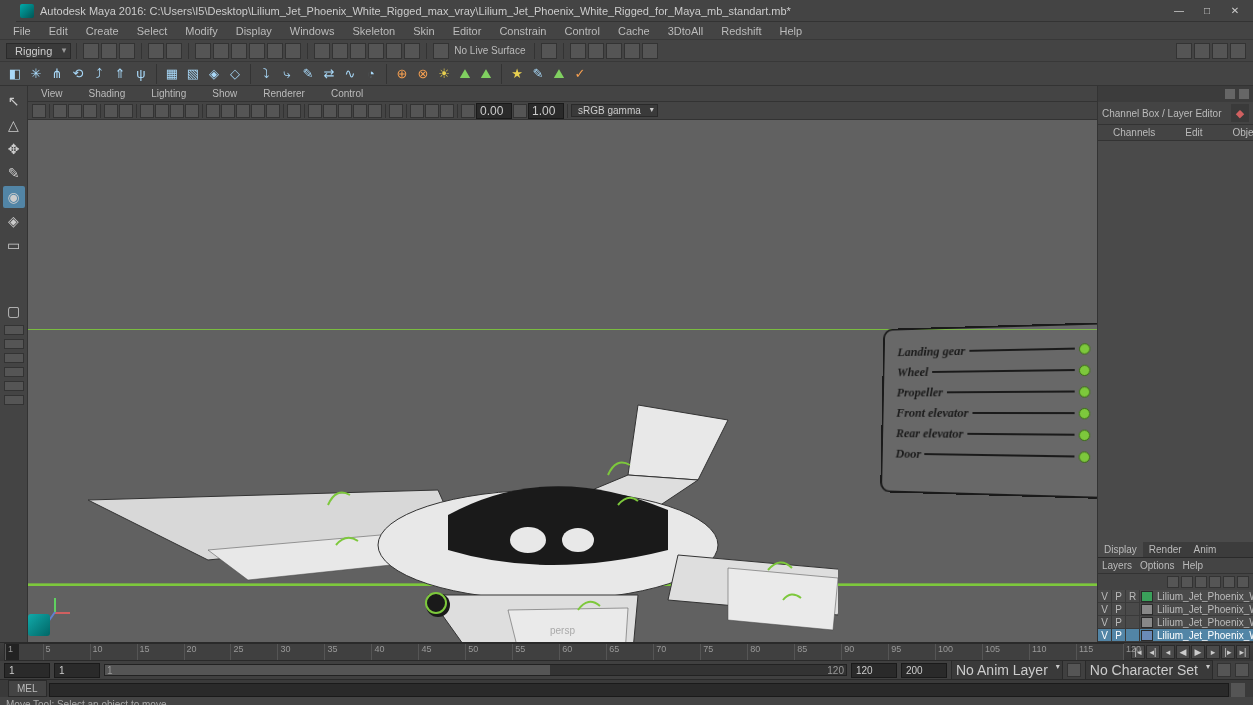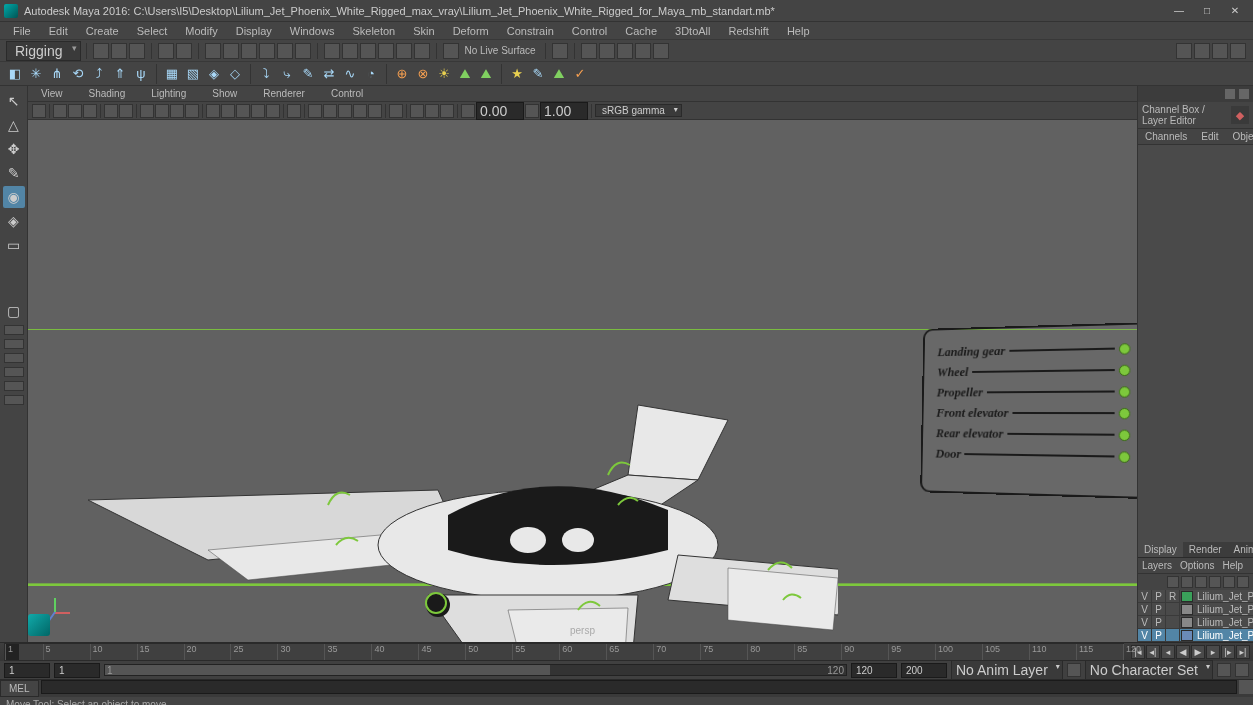--- a/index.html
+++ b/index.html
@@ -1,30 +1,30 @@
 <!DOCTYPE html>
 <html><head>
 <meta charset="utf-8">
 <style>
 * { margin: 0; padding: 0; box-sizing: border-box; font-family: "Segoe UI", Tahoma, sans-serif; user-select: none; }
 html, body { width: 1253px; height: 705px; background: #444444; color: #bbbbbb; font-size: 11px; overflow: hidden; }
 
 
-.titlebar { height: 22px; background: #444444; display: flex; align-items: center; padding: 8px 4px; border-bottom: 1px solid #333; }
+.titlebar { height: 22px; background: #444444; display: flex; align-items: center; padding: 8px 4px; border-bottom: 1px solid #333; margin-left: 16px; }
 .titlebar .app-icon { width: 14px; height: 14px; background: linear-gradient(135deg,#0aa,#055); margin-right: 6px; border-radius: 2px; }
 .titlebar .title { flex: 1; color: #cccccc; font-size: 11px; white-space: nowrap; overflow: hidden; }
 .titlebar .win-btn { width: 28px; height: 18px; display: flex; align-items: center; justify-content: center; color: #ccc; font-size: 10px; }
 
 
 .menubar { height: 18px; background: #444444; display: flex; align-items: center; padding: 0 6px; gap: 4px; border-bottom: 1px solid #383838; }
 .menubar span { padding: 2px 7px; color: #bbbbbb; font-size: 11px; cursor: default; }
 
 
 .shelf-row { height: 22px; background: #444444; display: flex; align-items: center; padding: 0 6px; border-bottom: 1px solid #383838; }
-.shelf-row .dropdown { background: #3a3a3a; border: 1px solid #2a2a2a; padding: 1px 18px 1px 8px; font-size: 14px; color: #ccc; position: relative; min-width: 60px; }
+.shelf-row .dropdown { background: #3a3a3a; border: 1px solid #2a2a2a; padding: 1px 18px 1px 8px; font-size: 11px; color: #ccc; position: relative; min-width: 60px; }
 .shelf-row .dropdown::after { content: "▾"; position: absolute; right: 4px; top: 1px; font-size: 9px; color: #999; }
 .shelf-row .sep { width: 1px; height: 16px; background: #333; margin: 0 5px; }
 .icon-btn { width: 16px; height: 16px; background: #555; margin: 0 1px; border: 1px solid #333; display: inline-block; }
 .shelf-row .txt { color: #bbb; font-size: 10px; margin: 0 4px; }
 .shelf-row .spacer { flex: 1; }
 
 
 .shelf-icons { height: 24px; background: #444444; display: flex; align-items: center; padding: 2px 6px; gap: 3px; border-bottom: 1px solid #333; }
 .shelf-icons .grp { display: flex; gap: 3px; }
 .shelf-icons .sep { width: 1px; height: 20px; background: #333; margin: 0 3px; }
@@ -43,21 +43,21 @@
 .tb-gap { height: 40px; }
 .tb-small { width: 20px; height: 10px; background: #555; margin: 1px 0; border: 1px solid #333; }
 
 
 .view-wrap { flex: 1; display: flex; flex-direction: column; background: #5b5b5b; position: relative; }
 .view-menubar { height: 16px; background: #444444; display: flex; align-items: center; padding: 0 6px; gap: 12px; border-bottom: 1px solid #333; }
 .view-menubar span { padding: 1px 7px; font-size: 10px; color: #bbb; }
 .view-toolbar { height: 18px; background: #444444; display: flex; align-items: center; padding: 0 4px; gap: 1px; border-bottom: 1px solid #333; }
 .vt-ic { width: 14px; height: 14px; background: #555; border: 1px solid #333; }
 .vt-sep { width: 1px; height: 14px; background: #333; margin: 0 2px; }
-.vt-num { background: #2a2a2a; border: 1px solid #1a1a1a; color: #ccc; font-size: 14px; padding: 0 3px; width: 48px; }
+.vt-num { background: #2a2a2a; border: 1px solid #1a1a1a; color: #ccc; font-size: 12px; padding: 0 3px; width: 36px; }
 .vt-dd { background: #3a3a3a; border: 1px solid #2a2a2a; padding: 0 16px 0 6px; font-size: 10px; color: #ccc; position: relative; min-width: 80px; }
 .vt-dd::after { content: "▾"; position: absolute; right: 3px; top: 0; font-size: 8px; }
 
 .viewport { flex: 1; background: #616161; position: relative; overflow: hidden; }
 .grid-plane { position: absolute; left: -10%; top: 40%; width: 130%; height: 80%; border: 2px solid #7dc83c; transform: perspective(800px) rotateX(72deg); transform-origin: top center; background: transparent; }
 .aircraft { position: absolute; left: 50px; top: 280px; pointer-events:none; }
 .aircraft svg { width: 760px; height: 330px; }
 .persp-label { position: absolute; bottom: 6px; left: 50%; transform: translateX(-50%); color: #aaa; font-size: 10px; }
 .axis-gizmo { position: absolute; bottom: 14px; left: 18px; width: 30px; height: 30px; }
 .axis-gizmo .y { position: absolute; width: 2px; height: 16px; background: #60d060; left: 8px; top: 0; }
@@ -65,28 +65,28 @@
 .axis-gizmo .z { position: absolute; width: 2px; height: 14px; background: #6080d0; left: 8px; top: 14px; transform: rotate(35deg); transform-origin: top; }
 .teal-icon {position:absolute; bottom:6px; left:0; width:22px;height:22px; background:linear-gradient(135deg,#1aa,#066); border-radius:3px;}
 
 .control-panel { position: absolute; right: -8px; top: 205px; width: 230px; height: 170px; border: 2px solid #1a1a1a; border-radius: 10px; background: rgba(138,138,138,0.15); transform: perspective(600px) rotateY(-12deg) rotateX(3deg); padding: 10px 14px; }
 .cp-row { display: flex; align-items: center; margin: 5px 0; }
 .cp-row .lbl { font-family: "Comic Sans MS", cursive; font-weight: bold; font-size: 13px; color: #1a1a1a; font-style: italic; }
 .cp-row .line { flex: 1; height: 2px; background: #1a1a1a; margin: 0 4px; }
 .cp-row .knob { width: 11px; height: 11px; border-radius: 50%; background: #7dc83c; border: 1px solid #3a6818; }
 
 
-.right-panel { width: 116px; background: #444444; border-left: 1px solid #333; display: flex; flex-direction: column; font-size: 10px; }
+.right-panel { width: 156px; background: #444444; border-left: 1px solid #333; display: flex; flex-direction: column; font-size: 10px; }
 .rp-header { height: 16px; display:flex; justify-content:flex-end; align-items:center; padding:0 4px; gap:4px; background:#3c3c3c; }
 .rp-header .ic {width:10px;height:10px;background:#666;}
 .rp-title-row { display: flex; align-items:center; padding:2px 4px; background:#444; border-bottom:1px solid #333;}
 .rp-title { flex:1; color:#bbb; font-size:10px; }
 .rp-cube {width:18px;height:18px;background:#3a3a3a;display:flex;align-items:center;justify-content:center;color:#d06060;font-size:11px;}
 .rp-tabs { display:flex; background:#444; border-bottom:1px solid #333; }
-.rp-tabs span { padding:2px 7px; font-size:10px; color:#bbb; }
+.rp-tabs span { padding:2px 15px; font-size:10px; color:#bbb; }
 .rp-body { flex:1; background:#4a4a4a; }
 .rp-section { background:#444; }
 .rp-sec-tabs { display:flex; background:#3c3c3c; border-bottom:1px solid #2a2a2a;}
 .rp-sec-tabs span {padding:2px 6px; font-size:10px; color:#bbb;}
 .rp-sec-tabs span.active {background:#4a4a4a;}
 .rp-layer-opts {display:flex; padding:2px 4px; gap:8px; font-size:10px; border-bottom:1px solid #333;}
 .rp-layer-ics {display:flex; justify-content:flex-end; padding:2px 4px; gap:2px;}
 .rp-layer-ics .lic{width:12px;height:12px;background:#555;border:1px solid #333;}
 .rp-layers {background:#4a4a4a;}
 .rp-lrow {display:flex;align-items:center;height:13px;border-bottom:1px solid #3a3a3a; font-size:10px;}
@@ -108,21 +108,21 @@
 .range-row .fld{background:#2a2a2a;border:1px solid #1a1a1a;color:#ccc;font-size:10px;padding:1px 4px;width:46px;}
 .range-row .slider{flex:1;height:12px;background:#333;border:1px solid #222;position:relative;}
 .range-row .slider .thumb{position:absolute;left:0;width:60%;height:100%;background:#555;}
 .range-row .slider .lbl{position:absolute;right:2px;top:0;font-size:10px;color:#999;}
 .range-row .slider .lbl.l{left:2px;right:auto;}
 .range-row .dd{background:#3a3a3a;border:1px solid #2a2a2a;font-size:14px;padding:1px 14px 1px 4px;position:relative;color:#ccc;}
 .range-row .dd::after{content:"▾";position:absolute;right:2px;font-size:8px;}
 .range-row .ic{width:14px;height:14px;background:#555;border:1px solid #333;}
 
 
-.cmdline { height: 18px; background: #3a3a3a; display:flex; align-items:flex-start; padding:0 0; border-top:1px solid #2a2a2a;}
+.cmdline { height: 18px; background: #3a3a3a; display:flex; align-items:flex-end; padding:0 8px; border-top:1px solid #2a2a2a;}
 .cmdline .lbl{color:#bbb;font-size:10px;padding:2px 8px;background:#444;border:1px solid #2a2a2a;}
 .cmdline .inp{flex:1;height:14px;background:#2a2a2a;border:1px solid #1a1a1a;margin-left:2px;}
 .cmdline .ic{width:14px;height:14px;background:#555;margin-left:2px;}
 
 
 .helpline { height: 15px; background: #444; display:flex;align-items:center;padding:0 6px;font-size:10px;color:#aaa;}
 </style>
 </head>
 <body>
 
@@ -137,21 +137,21 @@
 <div class="menubar" id="menubar">
     <span>File</span>
     <span>Edit</span>
     <span>Create</span>
     <span>Select</span>
     <span>Modify</span>
     <span>Display</span>
     <span>Windows</span>
     <span>Skeleton</span>
     <span>Skin</span>
-    <span>Deform</span>
+    <span>Editor</span>
     <span>Constrain</span>
     <span>Control</span>
     <span>Cache</span>
     <span>   3DtoAll</span>
     <span>Redshift</span>
     <span>Help</span>
   </div>
 
 <div class="shelf-row">
   <div class="dropdown">Rigging</div>

